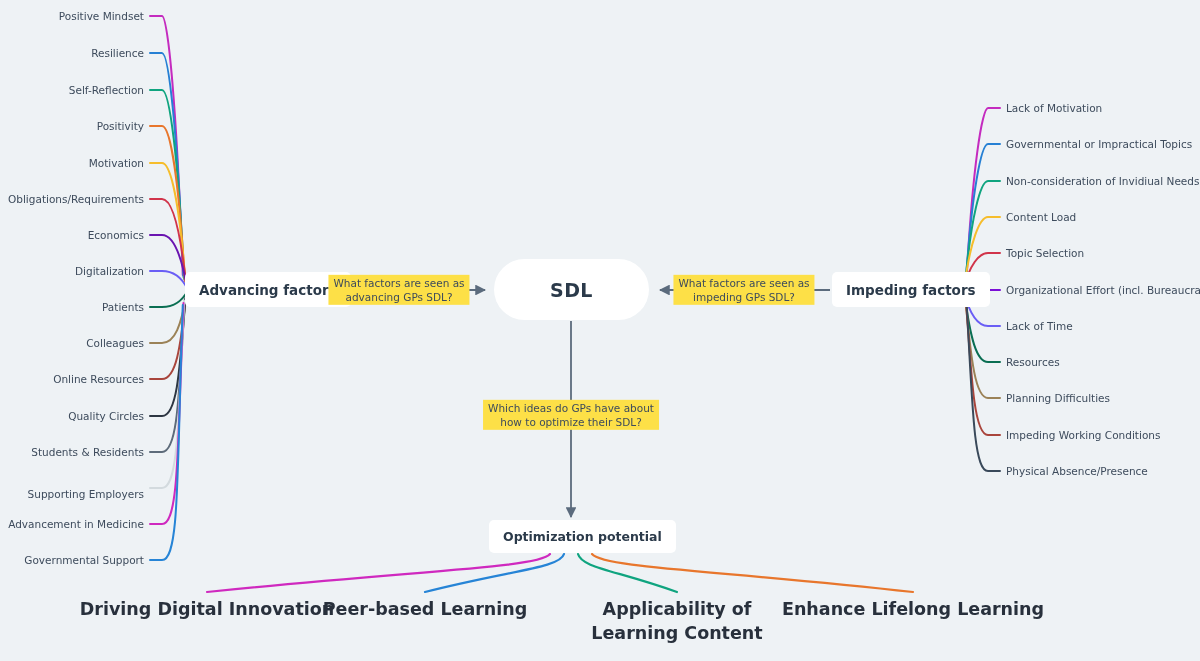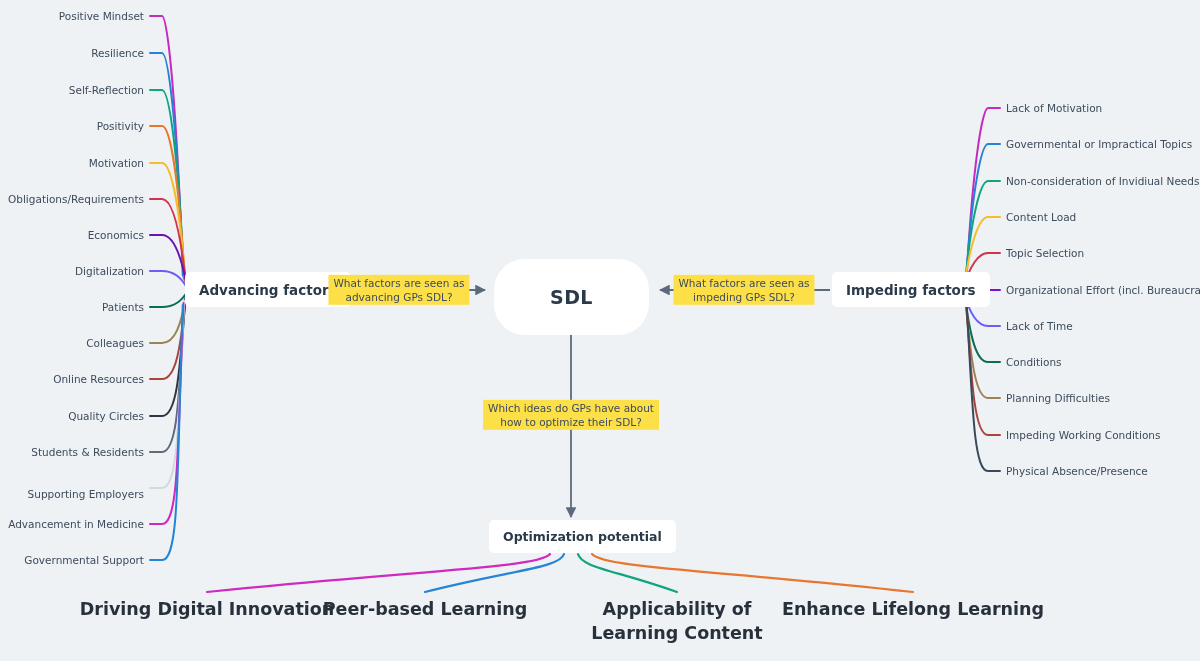--- a/index.html
+++ b/index.html
@@ -33,21 +33,21 @@
     display: flex;
     align-items: center;
     justify-content: center;
     text-align: center;
     white-space: nowrap;
   }
   .node-root {
     left: 494px;
     top: 259px;
     width: 155px;
-    height: 76px;
+    height: 61px;
     border-radius: 31px;
     font-size: 19px;
     font-weight: bold;
     letter-spacing: 0.4px;
   }
   .node-branch {
     height: 35px;
     border-radius: 5px;
     font-size: 13.5px;
     font-weight: bold;
@@ -193,21 +193,21 @@
       <div class="leaf leaf-left" style="left: 144px; top: 560px;">Governmental Support</div>
     </div>
   <div id="leaves-right">
       <div class="leaf leaf-right" style="left: 1006px; top: 108px;">Lack of Motivation</div>
       <div class="leaf leaf-right" style="left: 1006px; top: 144px;">Governmental or Impractical Topics</div>
       <div class="leaf leaf-right" style="left: 1006px; top: 181px;">Non-consideration of Invidiual Needs</div>
       <div class="leaf leaf-right" style="left: 1006px; top: 217px;">Content Load</div>
       <div class="leaf leaf-right" style="left: 1006px; top: 253px;">Topic Selection</div>
       <div class="leaf leaf-right" style="left: 1006px; top: 290px;">Organizational Effort (incl. Bureaucracy)</div>
       <div class="leaf leaf-right" style="left: 1006px; top: 326px;">Lack of Time</div>
-      <div class="leaf leaf-right" style="left: 1006px; top: 362px;">Conditions</div>
+      <div class="leaf leaf-right" style="left: 1006px; top: 362px;">Resources</div>
       <div class="leaf leaf-right" style="left: 1006px; top: 398px;">Planning Difficulties</div>
       <div class="leaf leaf-right" style="left: 1006px; top: 435px;">Impeding Working Conditions</div>
       <div class="leaf leaf-right" style="left: 1006px; top: 471px;">Physical Absence/Presence</div>
     </div>
   <div id="leaves-bottom">
       <div class="leaf-bottom" style="left: 207px; top: 598px;">Driving Digital Innovation</div>
       <div class="leaf-bottom" style="left: 425px; top: 598px;">Peer-based Learning</div>
       <div class="leaf-bottom" style="left: 677px; top: 598px;">Applicability of
 Learning Content</div>
       <div class="leaf-bottom" style="left: 913px; top: 598px;">Enhance Lifelong Learning</div>

